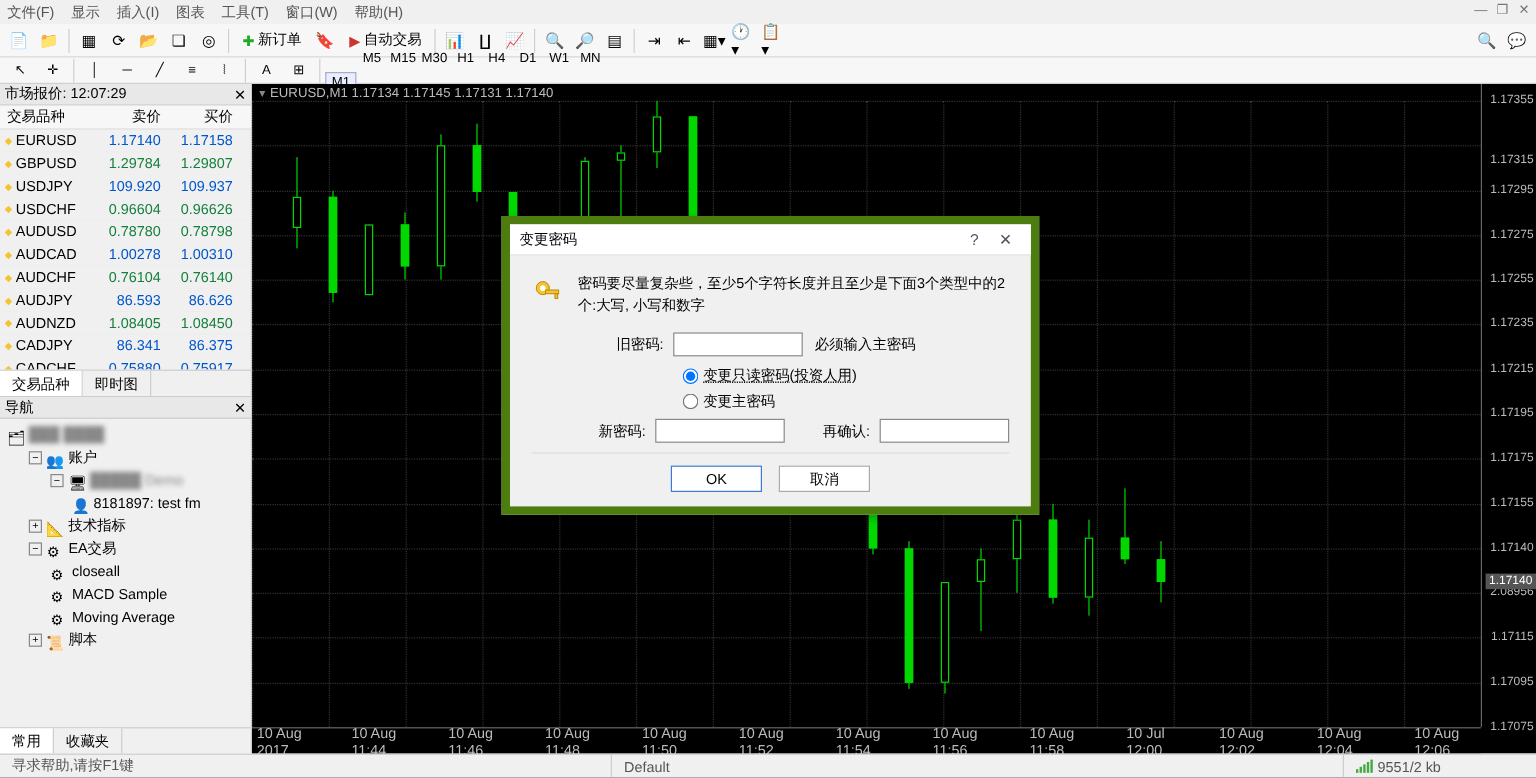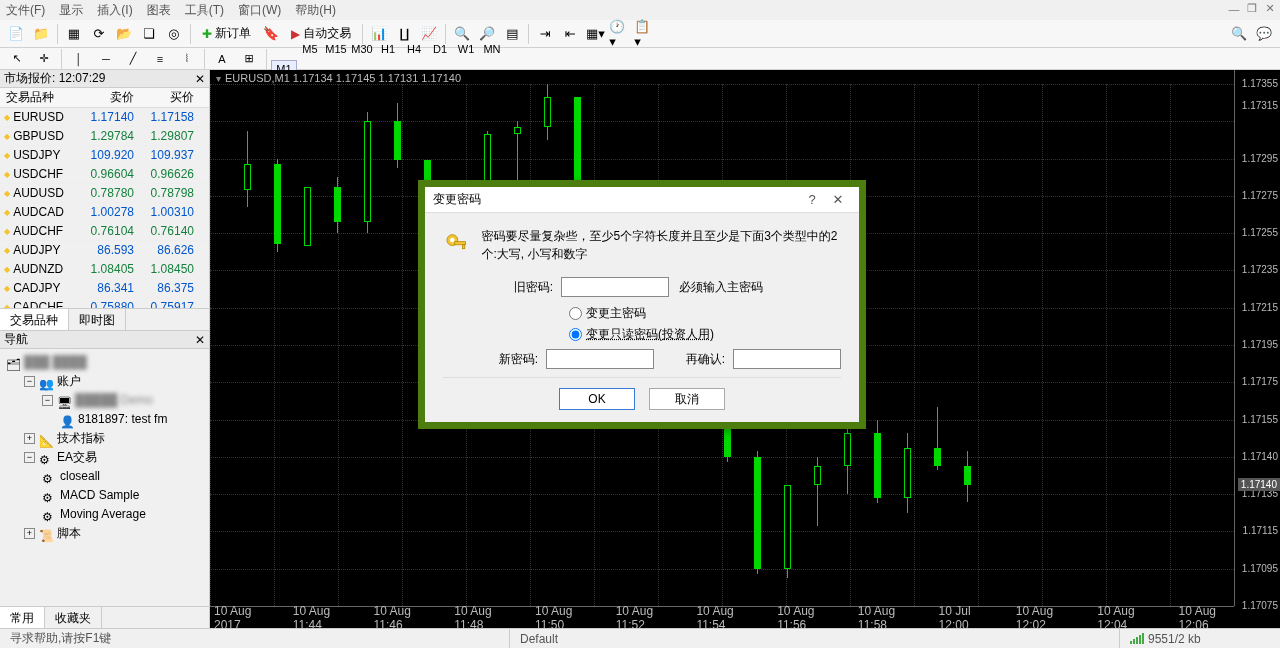--- a/index.html
+++ b/index.html
@@ -443,31 +443,31 @@
           <div class="wick" style="top:0;height:63.38571428571248px"></div>
           <div class="body" style="top:41.01428571430404px;height:18.64285714285421px"></div>
         </div>
         <div class="candle down" style="left: 754px; top: 367.264px; height: 50.3357px;">
           <div class="wick" style="top:0;height:50.335714285710424px"></div>
           <div class="body" style="top:14.914285714299922px;height:18.642857142854155px"></div>
         </div>
       </div>
     <div class="y-axis" id="y-axis">
         <div class="y-tick" style="top: 8px;">1.17355</div>
-        <div class="y-tick" style="top: 30px;">1.17315</div>
+        <div class="y-tick" style="top: 58px;">1.17315</div>
         <div class="y-tick" style="top: 82.5714px;">1.17295</div>
         <div class="y-tick" style="top: 119.857px;">1.17275</div>
         <div class="y-tick" style="top: 157.143px;">1.17255</div>
         <div class="y-tick" style="top: 194.429px;">1.17235</div>
         <div class="y-tick" style="top: 231.714px;">1.17215</div>
         <div class="y-tick" style="top: 269px;">1.17195</div>
         <div class="y-tick" style="top: 306.286px;">1.17175</div>
         <div class="y-tick" style="top: 343.571px;">1.17155</div>
         <div class="y-tick" style="top: 380.857px;">1.17140</div>
-        <div class="y-tick" style="top: 418.143px;">1.17135</div>
+        <div class="y-tick" style="top: 418.143px;">2.08956</div>
         <div class="y-tick" style="top: 455.429px;">1.17115</div>
         <div class="y-tick" style="top: 492.714px;">1.17095</div>
         <div class="y-tick" style="top: 530px;">1.17075</div>
         <div class="price-label" style="top: 407.821px;">1.17140</div>
       </div>
     <div class="x-axis" id="x-axis">
         <span>10 Aug 2017</span>
         <span>10 Aug 11:44</span>
         <span>10 Aug 11:46</span>
         <span>10 Aug 11:48</span>
@@ -500,26 +500,26 @@
           <circle cx="12" cy="12" r="3" fill="#fff"></circle>
         </svg>
       <div style="line-height:1.5">密码要尽量复杂些，至少5个字符长度并且至少是下面3个类型中的2个:大写, 小写和数字</div>
     </div>
     <div class="dialog-row">
       <div class="lbl">旧密码:</div>
       <input type="password" style="">
       <div class="hint">必须输入主密码</div>
     </div>
     <div class="radio-row">
+      <input type="radio" name="pwtype" checked="" style="">
+      <span style="text-decoration:underline dotted">变更只读密码(投资人用)</span>
+    </div>
+    <div class="radio-row">
       <input type="radio" name="pwtype" style="">
       <span>变更主密码</span>
-    </div>
-    <div class="radio-row">
-      <input type="radio" name="pwtype" checked="" style="">
-      <span style="text-decoration:underline dotted">变更只读密码(投资人用)</span>
     </div>
     <div class="dialog-row" style="margin-top:6px">
       <div class="lbl">新密码:</div>
       <input type="password" style="">
       <div class="lbl" style="width:90px">再确认:</div>
       <input type="password" style="">
     </div>
     <div class="dialog-buttons">
       <button>OK</button>
       <button class="sec">取消</button>

